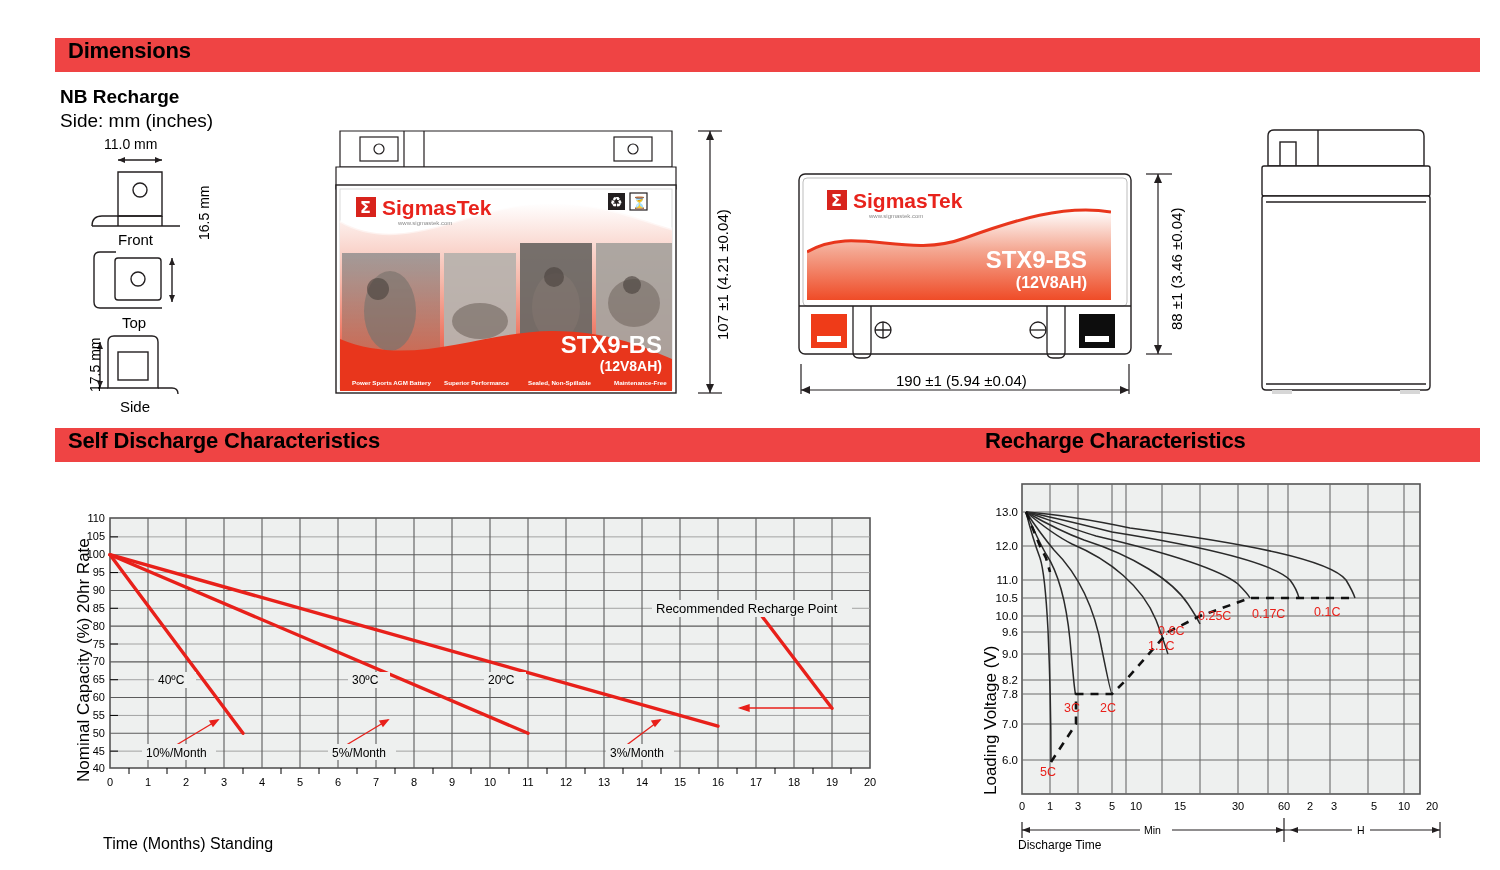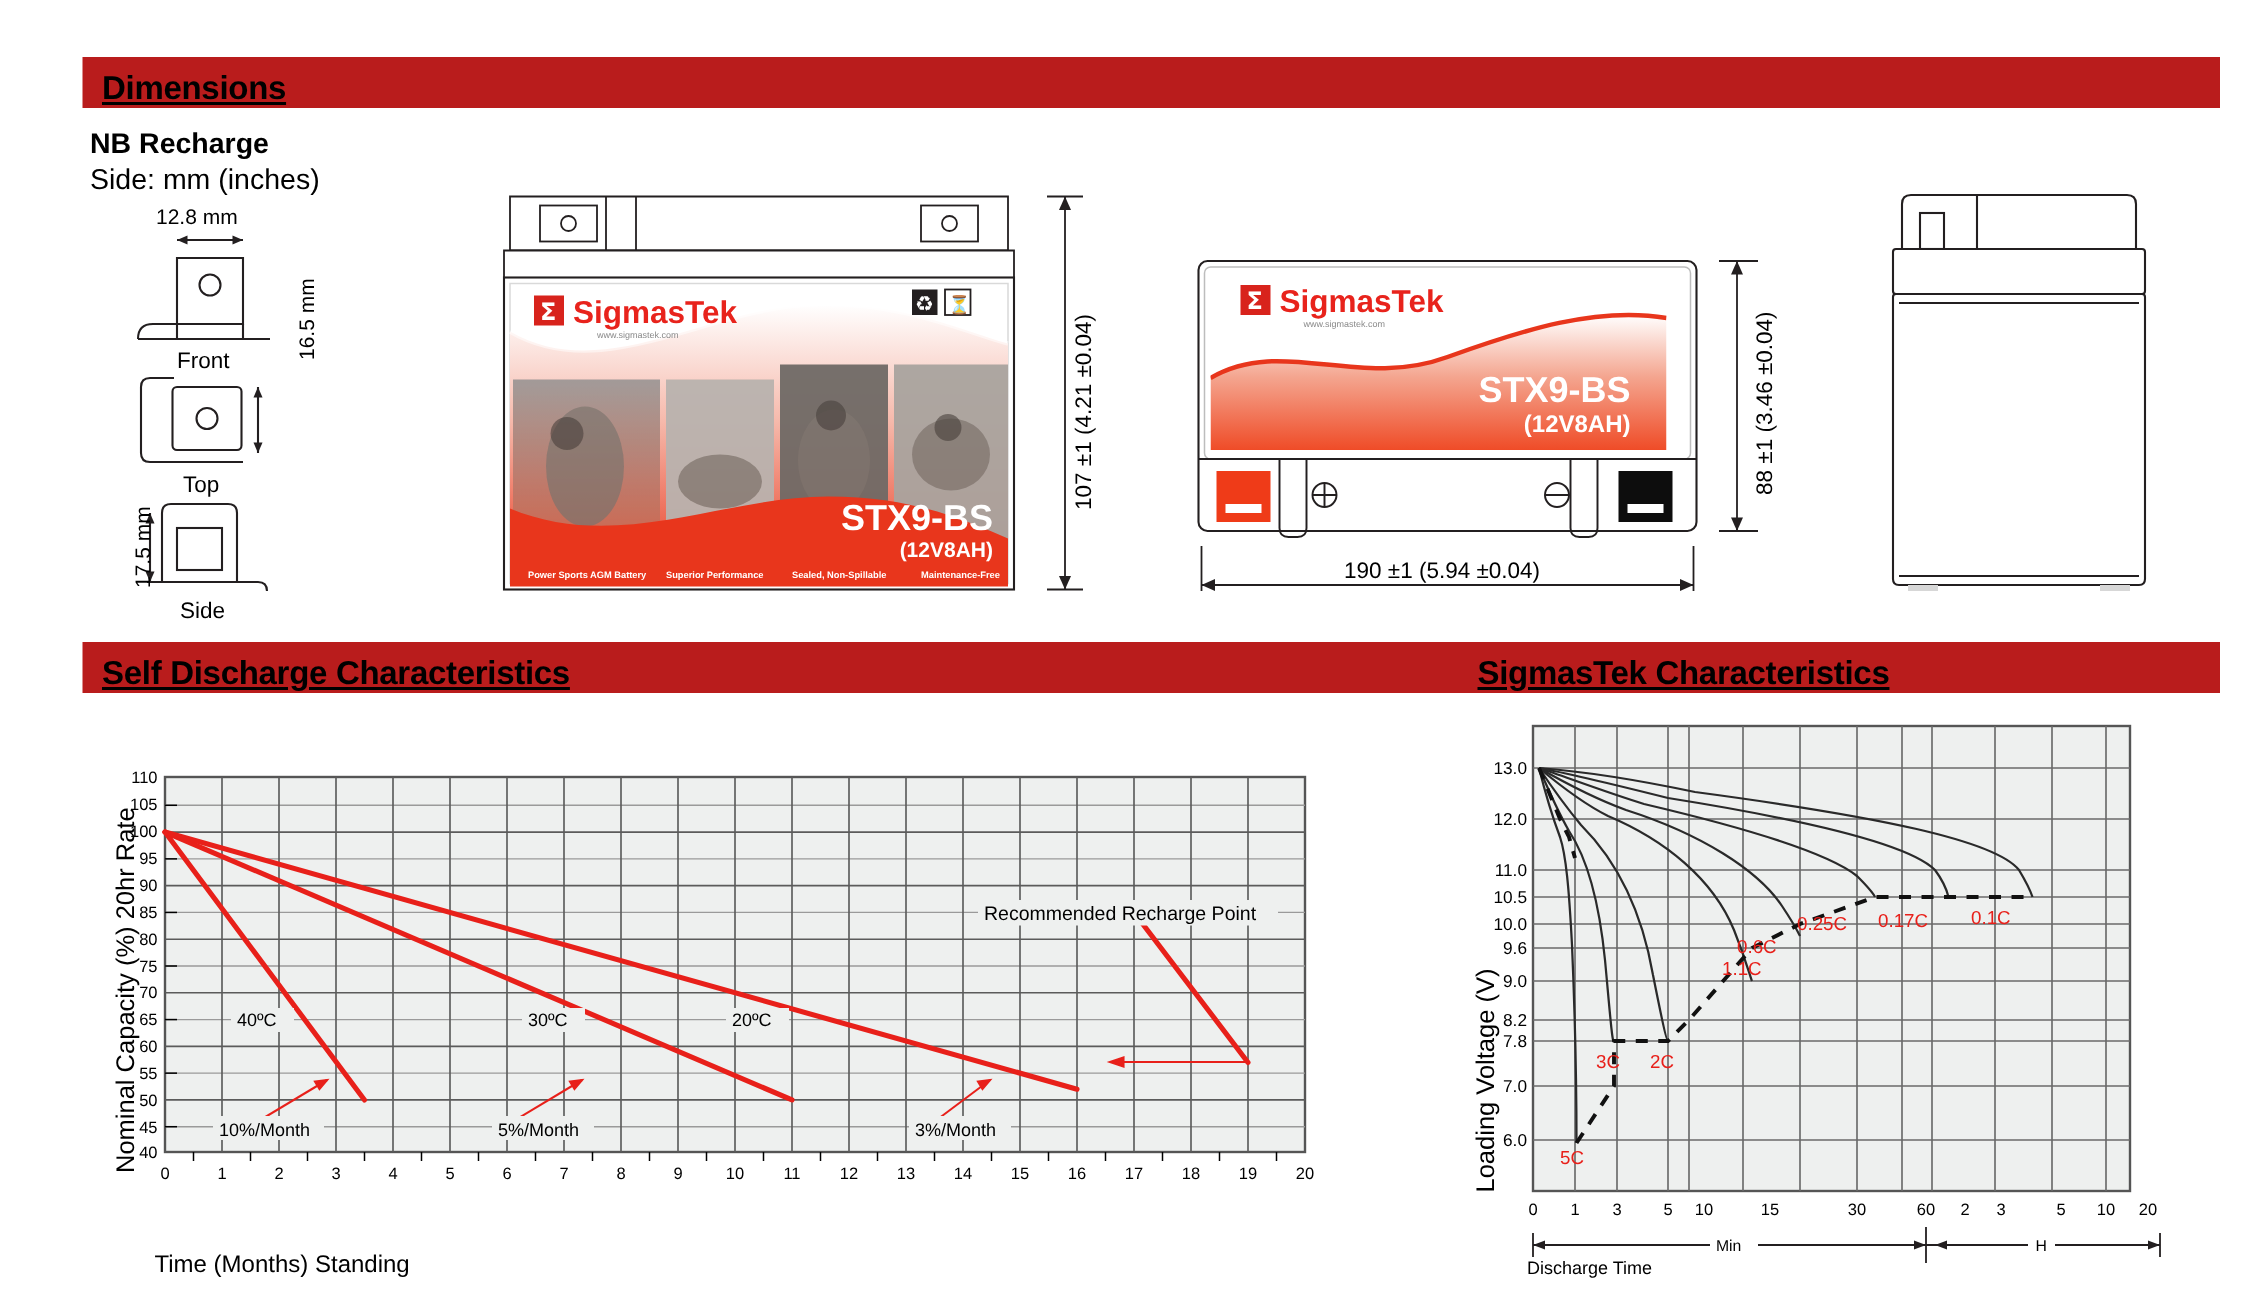--- a/index.html
+++ b/index.html
@@ -1,37 +1,37 @@
 <!DOCTYPE html>
 <html><head>
 <meta charset="utf-8">
 <style>
   html,body{margin:0;padding:0;background:#fff;}
   body{width:1500px;height:870px;position:relative;
        font-family:"Liberation Sans",sans-serif;color:#000;overflow:hidden;}
   .abs{position:absolute;}
-  .sec-band{position:absolute;background:#b91c1c;height:34px;display:flex;align-items:flex-end;text-decoration:underline;}
+  .sec-band{position:absolute;background:#ef4444;height:34px;display:flex;align-items:flex-start;}
   .sec-band span{font-size:22px;font-weight:bold;padding-left:13px;letter-spacing:-0.2px;}
   .hdr-sub{position:absolute;font-size:19px;font-weight:bold;}
   .hdr-unit{position:absolute;font-size:19px;}
   .dimtxt{position:absolute;font-size:14px;white-space:nowrap;}
   .vtxt{transform-origin:0 0;}
   svg{display:block;overflow:visible;}
 </style>
 </head>
 <body>
 
 <div class="sec-band" style="left:55px;top:38px;width:1425px;">
   <span>Dimensions</span>
 </div>
 
 <div class="hdr-sub" style="left:60px;top:86px;">NB Recharge</div>
 <div class="hdr-unit" style="left:60px;top:110px;">Side: mm (inches)</div>
 
-<div class="dimtxt" style="left:104px;top:136px;">12.8 mm</div>
+<div class="dimtxt" style="left:104px;top:136px;">11.0 mm</div>
 
 <svg class="abs" style="left:60px;top:150px;" width="230" height="260" viewBox="0 0 230 260">
   <g stroke="#231f20" fill="none" stroke-width="1.4">
 
     <line x1="58" y1="10" x2="102" y2="10"></line>
     <path d="M58,10 l7,-3 l0,6 z" fill="#231f20" stroke="none"></path>
     <path d="M102,10 l-7,-3 l0,6 z" fill="#231f20" stroke="none"></path>
 
     <path d="M58,22 h44 v44 h-44 z"></path>
     <circle cx="80" cy="40" r="7"></circle>
@@ -411,21 +411,21 @@
     <text x="530" y="245">3%/Month</text>
 
     <rect x="572" y="88" width="200" height="17" fill="#eef0ef"></rect>
     <text x="576" y="101" font-size="13">Recommended Recharge Point</text>
   </g>
 </svg>
 
 <div class="abs" style="left:103px;top:801px;font-size:16px;margin-top:34px;">Time (Months) Standing</div>
 
 <div class="sec-band" style="left:972px;top:428px;width:508px;">
-  <span>SigmasTek Characteristics</span>
+  <span>Recharge Characteristics</span>
 </div>
 
 <div class="abs vtxt" style="left:981px;top:795px;transform:rotate(-90deg);font-size:17px;white-space:nowrap;">Loading  Voltage  (V)</div>
 
 <svg class="abs" style="left:1000px;top:480px;" width="440" height="330" viewBox="0 0 440 330">
 
   <rect x="22" y="4" width="398" height="310" fill="#eef0ef" stroke="#555" stroke-width="1.6"></rect>
 
   <g stroke="#6a6a6a" stroke-width="1.1">
     <line x1="22" y1="32" x2="420" y2="32"></line>

